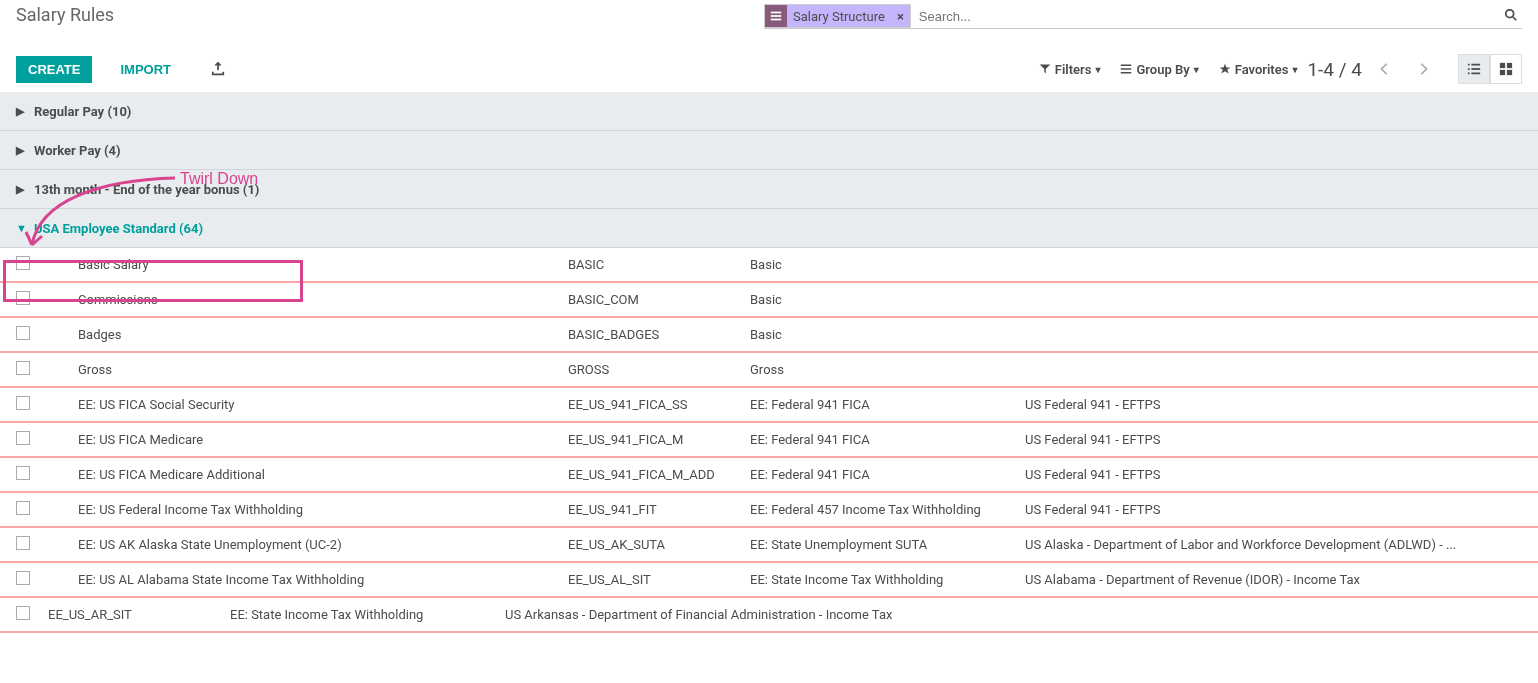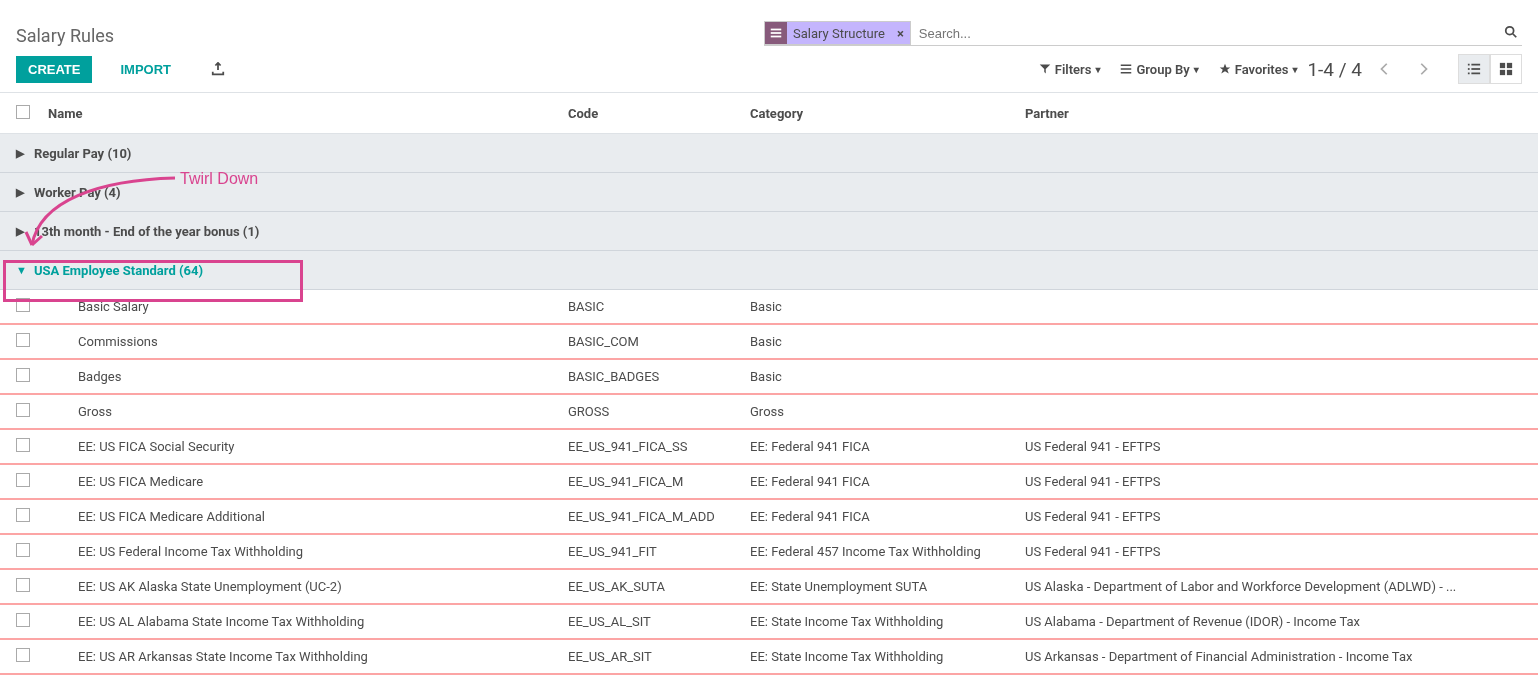--- a/index.html
+++ b/index.html
@@ -1,20 +1,20 @@
 <!DOCTYPE html>
 <html><head>
 <meta charset="utf-8">
 <style>
 * { box-sizing: border-box; margin: 0; padding: 0; }
 body { font-family: -apple-system, BlinkMacSystemFont, "Segoe UI", Roboto, "Helvetica Neue", Arial, sans-serif; font-size: 13px; color: #4c4c4c; background: #fff; width: 1538px; height: 683px; overflow: hidden; position: relative; }
 
 
 .control-panel { padding: 4px 16px 0; }
-.cp-row1 { display: flex; align-items: flex-end; height: 42px; }
+.cp-row1 { display: flex; align-items: flex-start; height: 42px; }
 .title { font-size: 18px; color: #666; font-weight: 400; }
 .search-area { margin-left: auto; display: flex; align-items: center; width: 758px; border-bottom: 1px solid #ccc; }
 .facet { display: inline-flex; align-items: center; background: #c4b5fd; border: 1px solid #ccc; }
 .facet-icon { background: #875a7b; color: #fff; width: 22px; height: 22px; display: flex; align-items: center; justify-content: center; }
 .facet-icon svg { width: 14px; height: 14px; fill: #fff; }
 .facet-label { padding: 0 6px; color: #4c4c4c; font-size: 13px; }
 .facet-remove { padding: 0 6px; color: #4c4c4c; cursor: pointer; font-weight: bold; }
 .search-input { border: none; outline: none; flex: 1; padding: 4px 8px; font-size: 13px; color: #666; background: transparent; }
 .search-glass { color: #4c4c4c; padding: 0 4px; }
 .search-glass svg { width: 14px; height: 14px; fill: #4c4c4c; }
@@ -157,27 +157,20 @@
                 <rect x="9" y="9" width="6" height="6"></rect>
               </svg>
           </span>
         </div>
       </div>
     </div>
   </div>
 </div>
 
 <div class="list-view">
-  <div class="list-header">
-    <div class="col-check"><span class="checkbox"></span></div>
-    <div class="col-name">Name</div>
-    <div class="col-code">Code</div>
-    <div class="col-category">Category</div>
-    <div class="col-partner">Partner</div>
-  </div>
 
   <div id="groups-container">
       <div class="group-row">
         <span class="caret-icon">▶</span>
         <span>Regular Pay (10)</span>
       </div>
       <div class="group-row">
         <span class="caret-icon">▶</span>
         <span>Worker Pay (4)</span>
       </div>
@@ -254,21 +247,20 @@
       </div>
       <div class="data-row">
         <div class="col-check"><span class="checkbox"></span></div>
         <div class="col-name">EE: US AL Alabama State Income Tax Withholding</div>
         <div class="col-code">EE_US_AL_SIT</div>
         <div class="col-category">EE: State Income Tax Withholding</div>
         <div class="col-partner">US Alabama - Department of Revenue (IDOR) - Income Tax</div>
       </div>
       <div class="data-row">
         <div class="col-check"><span class="checkbox"></span></div>
-        <div class="col-name">EE: US AR Arkansas State Income Tax Withholding</div>
         <div class="col-code">EE_US_AR_SIT</div>
         <div class="col-category">EE: State Income Tax Withholding</div>
         <div class="col-partner">US Arkansas - Department of Financial Administration - Income Tax</div>
       </div>
     </div>
 </div>
 
 <div class="annotation-box" style="left:3px; top:260px; width:300px; height:42px;"></div>
 <svg class="annotation-arrow" style="left:20px; top:170px; width:160px; height:90px;">
   <path d="M155 8 C 80 10, 20 30, 12 75" fill="none" stroke="#d9448f" stroke-width="3"></path>

